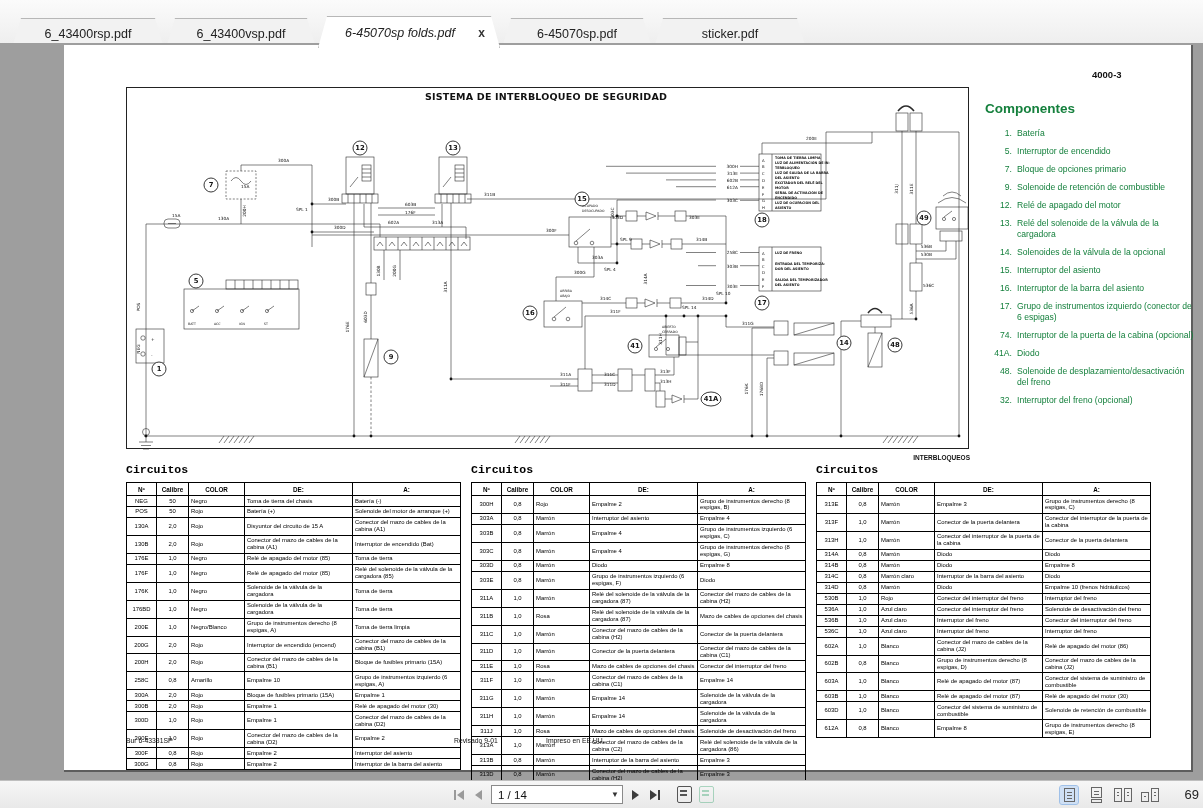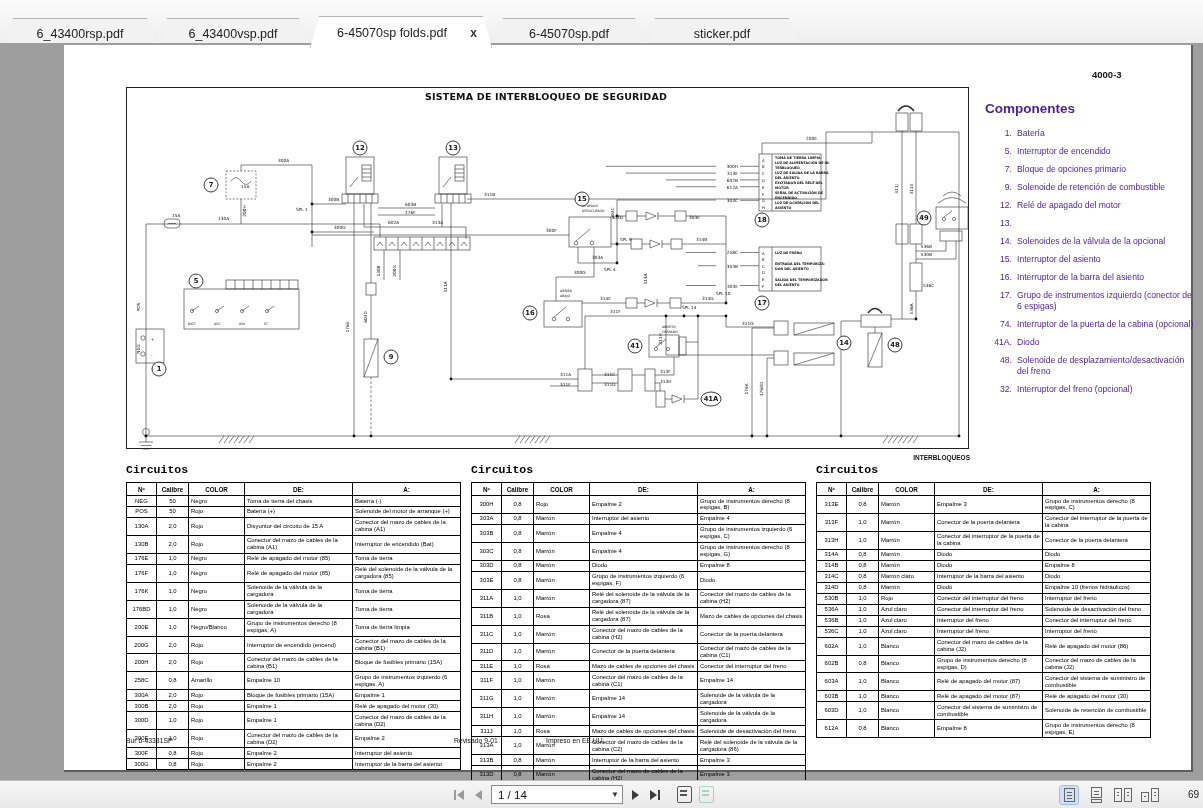--- a/index.html
+++ b/index.html
@@ -1,30 +1,30 @@
 <!DOCTYPE html>
 <html><head>
 <meta charset="utf-8">
 <style>
   * { margin:0; padding:0; box-sizing:border-box; }
   html,body { width:1203px; height:808px; overflow:hidden;
     font-family:"Liberation Sans", sans-serif; background:#9e9e9e; }
 
   
   .tabbar { height:48px; background:linear-gradient(#fbfbfb,#ededed);
-    display:flex; align-items:flex-end; padding-left:4px; position:relative; }
+    display:flex; align-items:flex-end; padding-left:12px; position:relative; }
   .tab { height:30px; display:flex; align-items:center; justify-content:center;
     position:relative; background:#f2f2f2; border:1px solid #b7b7b7; border-bottom:none;
     font-size:12.5px; color:#222; margin-right:2px;
     clip-path:polygon(9px 0, calc(100% - 9px) 0, 100% 100%, 0 100%);
     padding:0 18px; cursor:default; }
   .tab.active { background:#fff; z-index:2; height:32px; }
   .tab .close { position:absolute; right:14px; font-size:12px; color:#333;
     font-weight:bold; line-height:1; }
-  .tab.active .label { margin-right:18px; }
+  .tab.active .label { margin-right:18px;font-style:italic; }
   .tabstrip-under { height:7px; background:#a5a5a5; border-top:1px solid #8f8f8f; }
 
   
   .viewer { position:absolute; top:43px; left:0; right:0; bottom:28px; background:#9e9e9e; }
   .page { position:absolute; left:64px; top:2px; width:1129px; height:727px;
     background:#fff; border-right:2px solid #5d5d5d; border-bottom:2px solid #5d5d5d; }
 
   .page-num { position:absolute; left:1028px; top:24px; font-size:9.5px; font-weight:bold; color:#111; }
 
   
@@ -34,21 +34,21 @@
   .tiny { font-size:3.2px; }
   .pin { font-size:3.8px; }
   .tinytxt { font-size:3.3px; font-weight:bold; }
   .mnum { font-size:6.8px; font-weight:bold; }
   .dg-title { font-size:9.5px; font-weight:bold; letter-spacing:.2px; }
   .marker { fill:#fff; stroke:#222; stroke-width:0.9; }
   .interlock-label { position:absolute; left:760px; top:409px; width:146px;
     text-align:right; font-size:6.5px; font-weight:bold; color:#111; }
 
   
-  .components { position:absolute; left:921px; top:56px; width:212px; color:#4c1d95; }
+  .components { position:absolute; left:921px; top:56px; width:212px; color:#15803d; }
   .components h2 { font-size:13.5px; font-weight:bold; margin-bottom:12px; }
   .comp-item { display:flex; font-size:8.6px; margin-bottom:6.8px; line-height:1.3; }
   .comp-num { width:27px; text-align:right; margin-right:5px; flex:none; font-weight:normal; }
 
   
   .circ { position:absolute; top:418px; width:334px; color:#000; }
   .circ h3 { font-size:11.5px; font-weight:bold; margin-bottom:6px;font-family:Liberation Mono, monospace; }
   .circ table { border-collapse:collapse; width:334px; table-layout:fixed; }
   .circ th { border:1px solid #000; font-size:6.3px; font-weight:bold; text-align:center;
     padding:2.5px 1px; }
@@ -80,21 +80,21 @@
     box-shadow:0 4px 0 #555; }
   .viewicon.dim { opacity:.42; border-color:#4a7; }
   .viewicon.dim:after { background:#4a7; box-shadow:0 4px 0 #4a7; }
   .layoutgroup { position:absolute; right:44px; display:flex; align-items:center; gap:9px; }
   .lay { width:18px; height:18px; display:flex; align-items:center; justify-content:center; border-radius:2px; }
   .lay.active { background:#cfe0f5; outline:1px solid #9fc0e8; }
   .pg { width:11px; height:14px; border:1.5px solid #666; position:relative; }
   .pg i { position:absolute; left:2px; right:2px; height:1.5px; background:#666; }
   .pg i:nth-child(1){top:3px}.pg i:nth-child(2){top:6px}.pg i:nth-child(3){top:9px}
   .twin { display:flex; gap:2px; }
-  .zoom-label { position:absolute; right:4px; font-size:10px; color:#222;margin-left:20px; }
+  .zoom-label { position:absolute; right:4px; font-size:13px; color:#222;margin-left:20px; }
 </style>
 </head>
 <body>
 
 <div class="tabbar">
   <div class="tab" style="width:152px">
     <span class="label">6_43400rsp.pdf</span>
   </div>
   <div class="tab" style="width:150px">
     <span class="label">6_43400vsp.pdf</span>
@@ -439,20 +439,21 @@
           <div class="comp-item">
             <span class="comp-num">9.</span>
             <span>Solenoide de retención de combustible</span>
           </div>
           <div class="comp-item">
             <span class="comp-num">12.</span>
             <span>Relé de apagado del motor</span>
           </div>
           <div class="comp-item">
             <span class="comp-num">13.</span>
+            <span>Relé del solenoide de la válvula de la cargadora</span>
           </div>
           <div class="comp-item">
             <span class="comp-num">14.</span>
             <span>Solenoides de la válvula de la opcional</span>
           </div>
           <div class="comp-item">
             <span class="comp-num">15.</span>
             <span>Interruptor del asiento</span>
           </div>
           <div class="comp-item">

